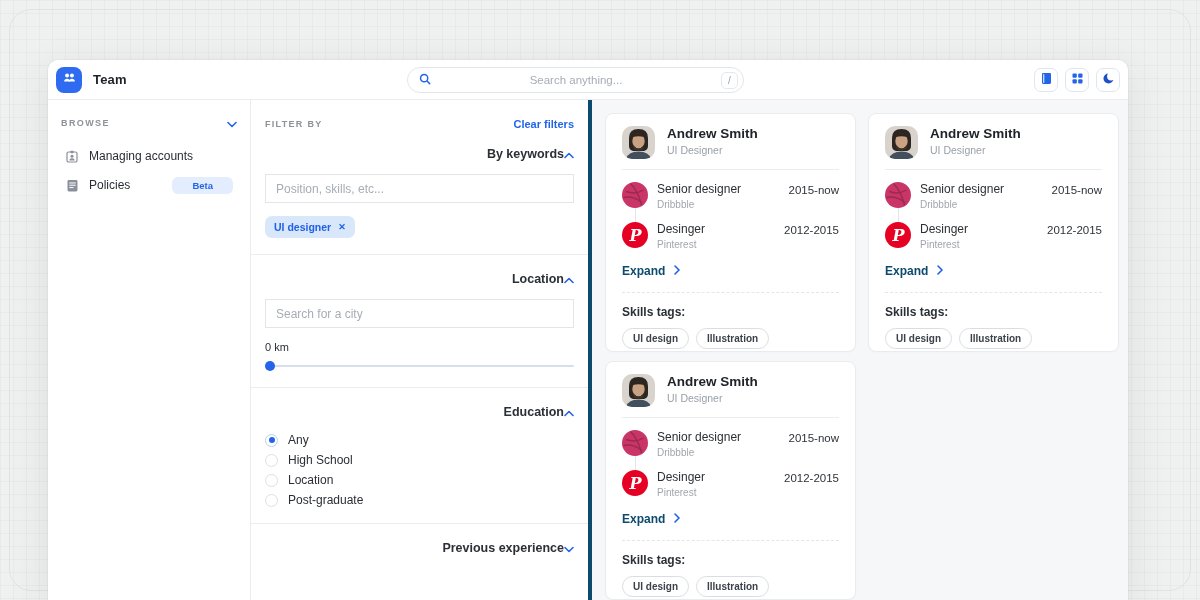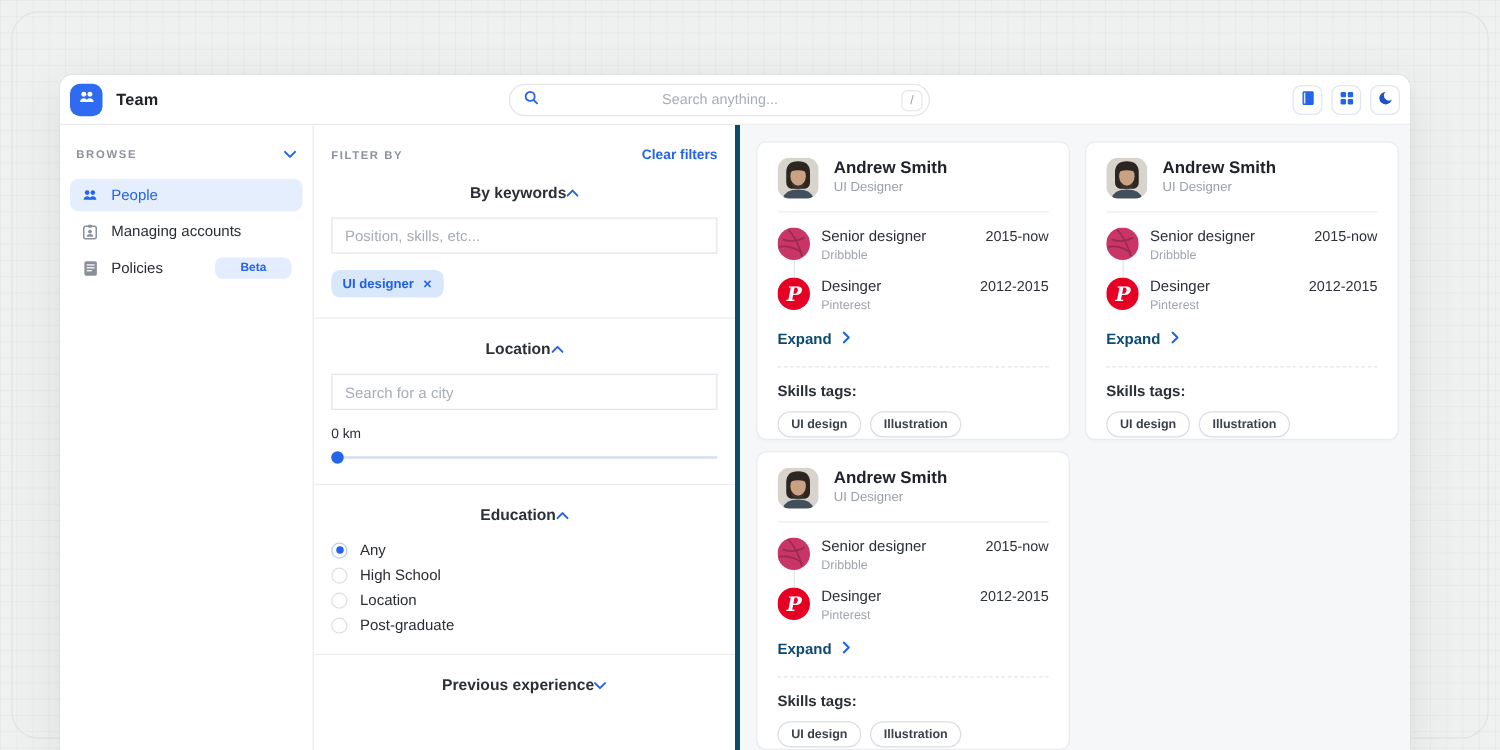--- a/index.html
+++ b/index.html
@@ -50,21 +50,21 @@
   .nav-item.active { background:#e5eefc; color:#2364e8; }
   .badge { margin-left:auto; background:#e3edfd; color:#2364e8; font-size:9.5px; font-weight:700; padding:3px 20px; border-radius:6px; }
 
   
   .filters { width:341px; flex:0 0 341px; border-right:4px solid #0c4a6e; overflow:hidden; }
   .fsection { padding:15px 14px 16px; border-bottom:1px solid #ededf0; }
   .fsection.no-border { border-bottom:none; }
   .fb-row { display:flex; align-items:center; justify-content:space-between; padding:18px 14px 2px; }
   .fb-label { font-size:9px; font-weight:700; letter-spacing:1.3px; color:#8c929b; text-transform:uppercase; }
   .clear-link { font-size:11px; font-weight:700; color:#2364e8; text-decoration:none; cursor:pointer; }
-  .sec-head { display:flex; align-items:center; justify-content:center; cursor:pointer; }
+  .sec-head { display:flex; align-items:center; justify-content:flex-end; cursor:pointer; }
   .sec-title { font-size:12.5px; font-weight:600; color:#2b2f36; }
   .text-input { margin-top:11px; width:100%; height:29px; border:1px solid #e2e5e9; border-radius:0; padding:0 10px; font-family:inherit; font-size:12px; color:#3a3f46; outline:none; }
   .text-input::placeholder { color:#a7adb5; }
   .chip { margin-top:13px; display:inline-flex; align-items:center; gap:7px; background:#d9e7fb; color:#2060e8; font-size:10.5px; font-weight:700; padding:5px 9px; border-radius:7px; cursor:default; }
   .chip .x { font-size:9px; cursor:pointer; line-height:1; }
   .km-label { margin-top:13px; font-size:11px; color:#2b2f36; }
   .slider { position:relative; margin-top:8px; height:10px; }
   .slider .track { position:absolute; left:0; right:0; top:4px; height:2px; background:#d7dfee; border-radius:2px; }
   .slider .thumb { position:absolute; left:0; top:0; width:10px; height:10px; border-radius:50%; background:#2364e8; cursor:pointer; }
   .radio-list { margin-top:12px; display:flex; flex-direction:column; gap:6px; }
@@ -161,31 +161,20 @@
     <nav class="sidebar">
       <div class="browse-row">
         <span class="browse-label">Browse</span>
         <span>
           <svg width="10" height="7" viewBox="0 0 10 7" fill="none" stroke="#2364e8" stroke-width="1.6" stroke-linecap="round" stroke-linejoin="round">
               <polyline points="1,1.5 5,5.5 9,1.5"></polyline>
             </svg>
         </span>
       </div>
       <div class="nav">
-        <div class="nav-item active">
-          <span class="ic">
-            <svg width="14" height="14" viewBox="0 0 16 16" fill="#2364e8">
-                <circle cx="5.4" cy="5.8" r="2.1"></circle>
-                <circle cx="10.6" cy="5.8" r="2.1"></circle>
-                <path d="M2.2 12.3c0-1.9 1.5-3.1 3.2-3.1s3.2 1.2 3.2 3.1z"></path>
-                <path d="M7.4 12.3c0-1.9 1.5-3.1 3.2-3.1s3.2 1.2 3.2 3.1z"></path>
-              </svg>
-          </span>
-          <span>People</span>
-        </div>
         <div class="nav-item">
           <span class="ic">
             <svg width="12" height="13" viewBox="0 0 12 13" fill="none" stroke="#8a9099" stroke-width="1.2">
                 <rect x="1" y="2" width="10" height="10" rx="1.6"></rect>
                 <rect x="4.4" y="0.8" width="3.2" height="2.4" rx="0.8" fill="#8a9099" stroke="none"></rect>
                 <circle cx="6" cy="6.2" r="1.5" fill="#8a9099" stroke="none"></circle>
                 <path d="M3.4 10.4c0-1.4 1.2-2.2 2.6-2.2s2.6.8 2.6 2.2" fill="#8a9099" stroke="none"></path>
               </svg>
           </span>
           <span>Managing accounts</span>

